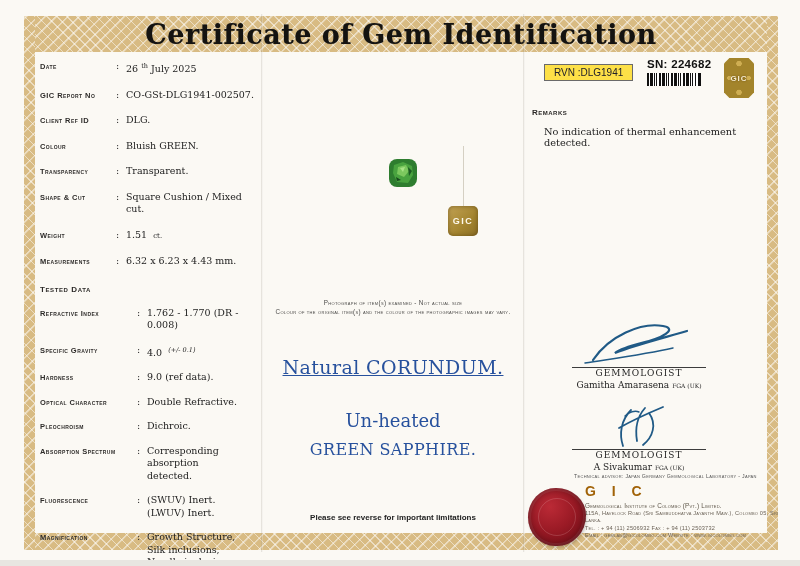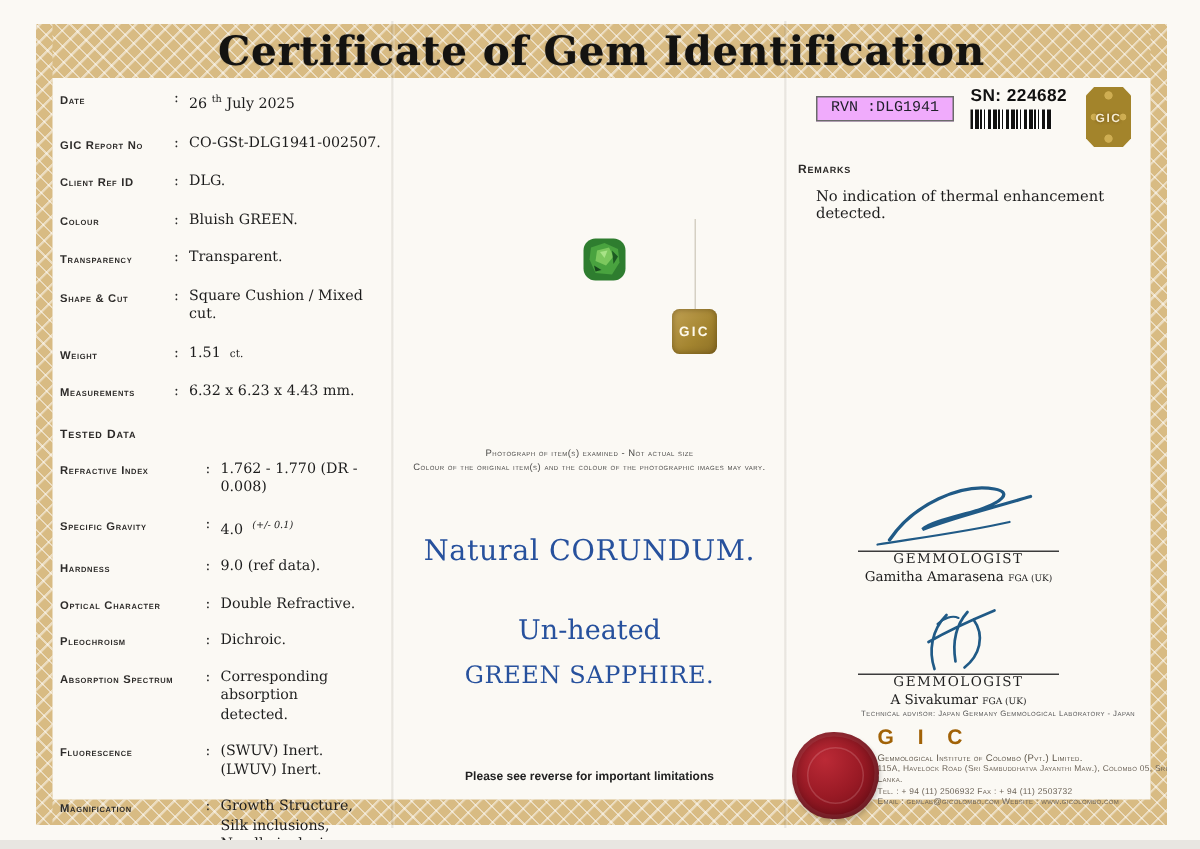--- a/index.html
+++ b/index.html
@@ -52,31 +52,31 @@
   .tag-string { position:absolute; left:200px; top:96px; width:1px; height:60px; background:#d5d0c3; }
   .gic-tag { position:absolute; left:185px; top:156px; width:30px; height:30px;
     background:linear-gradient(135deg,#c2a254,#a3842f 60%,#8d7026); border-radius:5px;
     display:flex; align-items:center; justify-content:center;
     color:#fdf8ea; font-size:9px; font-weight:bold; letter-spacing:1.5px;
     box-shadow:inset 0 0 4px rgba(60,40,0,.5); }
   .photo-caption { position:absolute; left:0; right:0; top:248px; text-align:center;
     font-size:6.3px; font-variant:small-caps; letter-spacing:.35px; color:#4b4a48; line-height:9px; }
   .id-text { position:absolute; left:0; right:0; top:306px; text-align:center;
     font-family:"DejaVu Serif", serif; color:#27519d; }
-  .id-line1 { font-size:19px; letter-spacing:.4px; }
+  .id-line1 { font-size:19px; letter-spacing:.4px;text-decoration:underline; }
   .id-line2 { font-size:18px; margin-top:32px; }
   .id-line3 { font-size:16px; margin-top:9px; letter-spacing:.4px; }
   .reverse-note { position:absolute; left:0; right:0; top:463px; text-align:center;
     font-size:8px; font-weight:bold; color:#222; }
 
   
   .right-panel { left:528px; top:52px; width:256px; height:500px; }
   .rvn-box { position:absolute; left:16px; top:12px; border:1px solid #6a6a6a;
-    padding:2px 9px; font-family:Liberation Mono, monospace; font-size:10px; color:#20202a;
-    background:#f0abfc; }
+    padding:2px 9px; font-family:Liberation Sans, sans-serif; font-size:10px; color:#20202a;
+    background:#fde047; }
   .sn-label { position:absolute; left:119px; top:6px; font-size:11.5px; font-weight:bold;
     letter-spacing:.3px; color:#111; }
   .barcode { position:absolute; left:119px; top:21px; width:54px; height:13px;
     background:repeating-linear-gradient(90deg,
       #111 0 1.5px, #fff 1.5px 3px, #111 3px 5.5px, #fff 5.5px 6.5px,
       #111 6.5px 7.5px, #fff 7.5px 9px, #111 9px 9.8px, #fff 9.8px 12px); }
   .hologram { position:absolute; left:196px; top:6px; width:30px; height:40px;
     background-color:#a3842b;
     background-image:
       radial-gradient(circle at 50% 14%, #cfae52 2.5px, rgba(0,0,0,0) 3px),

